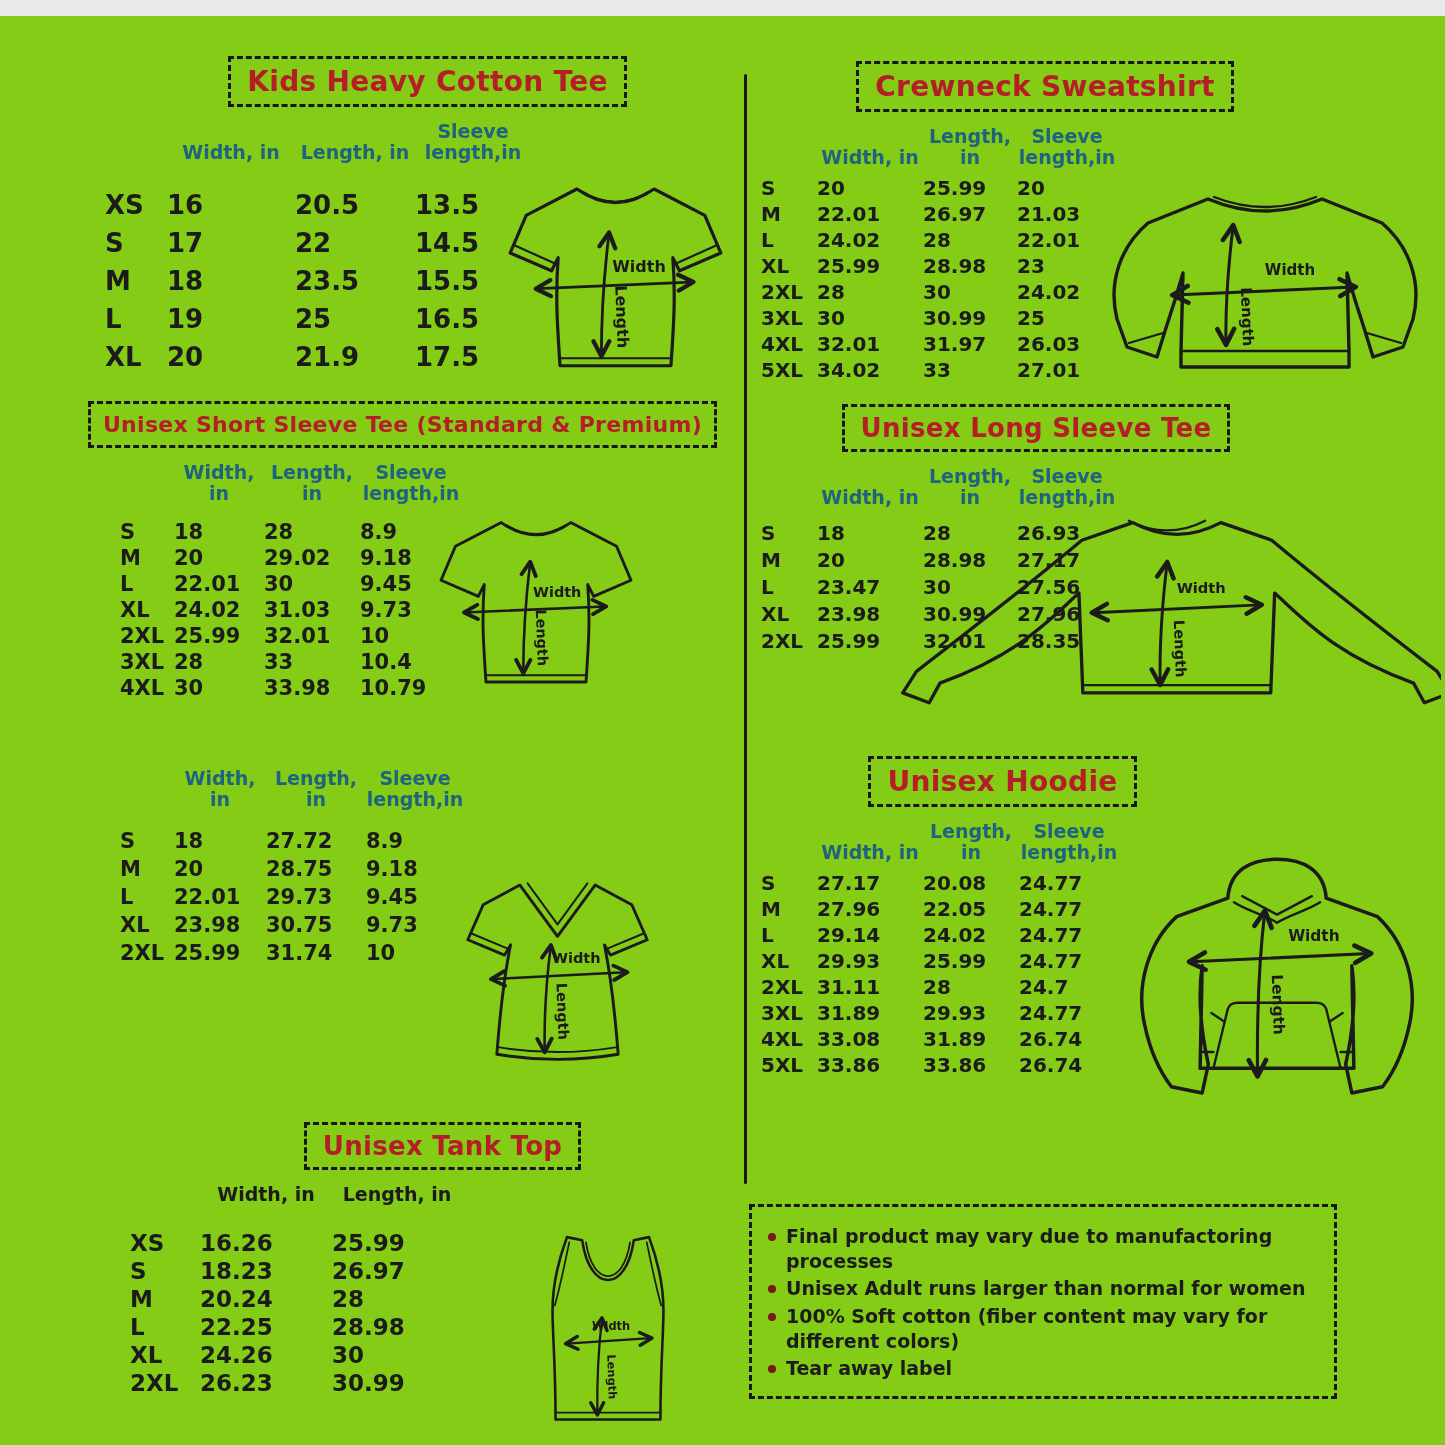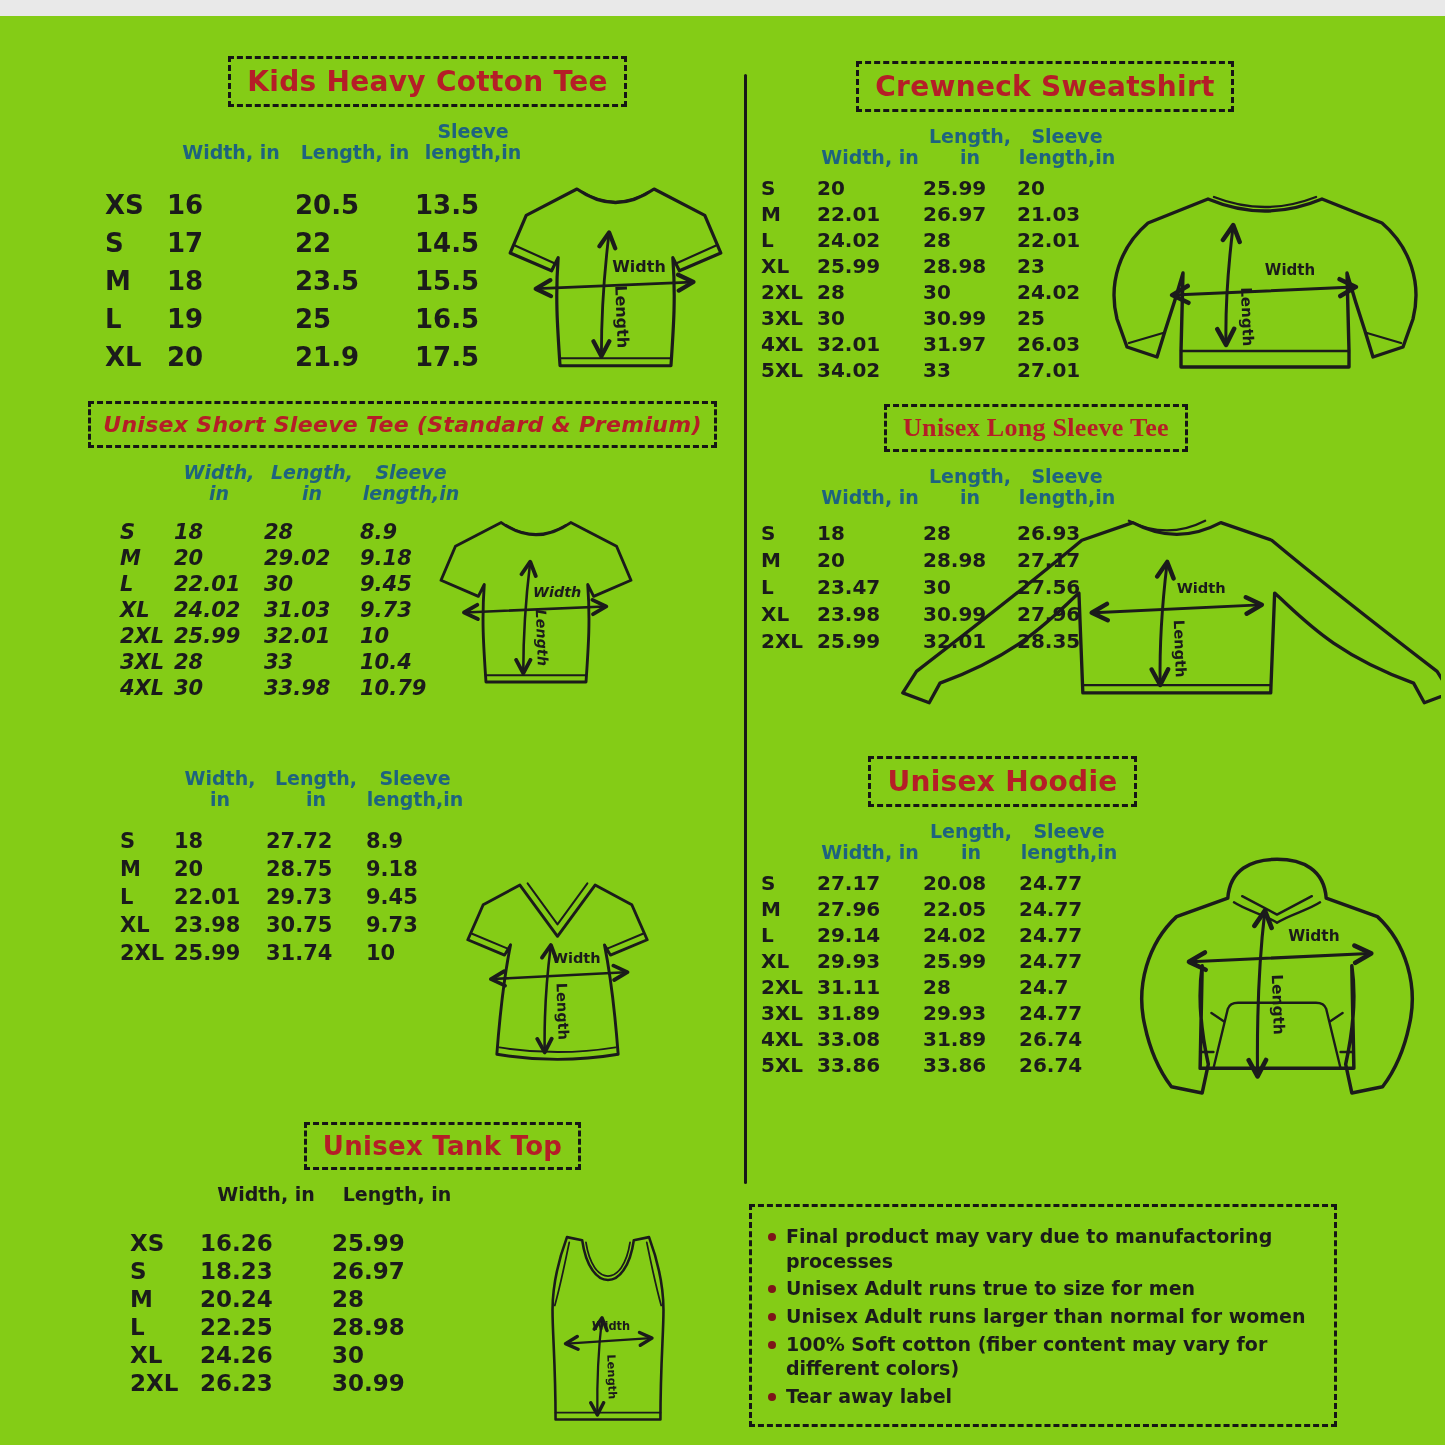--- a/index.html
+++ b/index.html
@@ -6,34 +6,34 @@
   .page{position:relative;width:1445px;height:1445px;background:#84cc16;overflow:hidden;
         font-family:"DejaVu Sans",sans-serif;color:#1b1b1b;margin:16px auto;}
   .divider{position:absolute;left:744px;top:58px;width:3px;height:1110px;background:#181818;border-radius:2px;}
   .col{position:absolute;top:0;}
   .col.left{left:0;width:745px;}
   .col.right{left:745px;width:700px;}
   .panel{position:relative;box-sizing:border-box;}
 
   
   .panel.kids{margin-top:40px;height:345px;}
-  .panel.std{height:353px;font-style:italic;}
+  .panel.std{height:353px;}
   .panel.vneck{height:354px;}
   .panel.tank{height:353px;}
   .panel.crew{margin-top:45px;height:343px;}
   .panel.ls{height:352px;}
   .panel.hood{height:448px;}
 
   .title-wrap{text-align:center;}
   .kids .title-wrap{padding-left:110px;}
   .std  .title-wrap{padding-left:60px;}
   .vneck .title-wrap{padding-left:140px;}
   .tank .title-wrap{padding-left:140px;}
   .crew .title-wrap{padding-right:100px;}
-  .ls   .title-wrap{padding-right:118px;font-family:Liberation Serif, serif;}
+  .ls   .title-wrap{padding-right:118px;}
   .hood .title-wrap{padding-right:185px;}
 
   .title-box{display:inline-block;border:3px dashed #161616;padding:6px 16px;
              color:#b51e27;font-weight:bold;font-size:28px;letter-spacing:.3px;white-space:nowrap;}
   .std .title-box{font-size:22px;padding:8px 12px;}
   .vneck .title-box{font-size:24px;}
   .ls .title-box{font-size:26px;}
   .tank .title-box{font-size:26px;}
 
   
@@ -567,24 +567,20 @@
       </svg>
     </div>
 
     <div class="notes-box">
       <div class="note-row">
         <span class="bullet"></span>
         <span class="note-text">Final product may vary due to manufactoring processes</span>
       </div>
       <div class="note-row">
         <span class="bullet"></span>
-        <span class="note-text">Unisex Adult runs true to size for men</span>
-      </div>
-      <div class="note-row">
-        <span class="bullet"></span>
         <span class="note-text">Unisex Adult runs larger than normal for women</span>
       </div>
       <div class="note-row">
         <span class="bullet"></span>
         <span class="note-text">100% Soft cotton (fiber content may vary for different colors)</span>
       </div>
       <div class="note-row">
         <span class="bullet"></span>
         <span class="note-text">Tear away label</span>
       </div>

